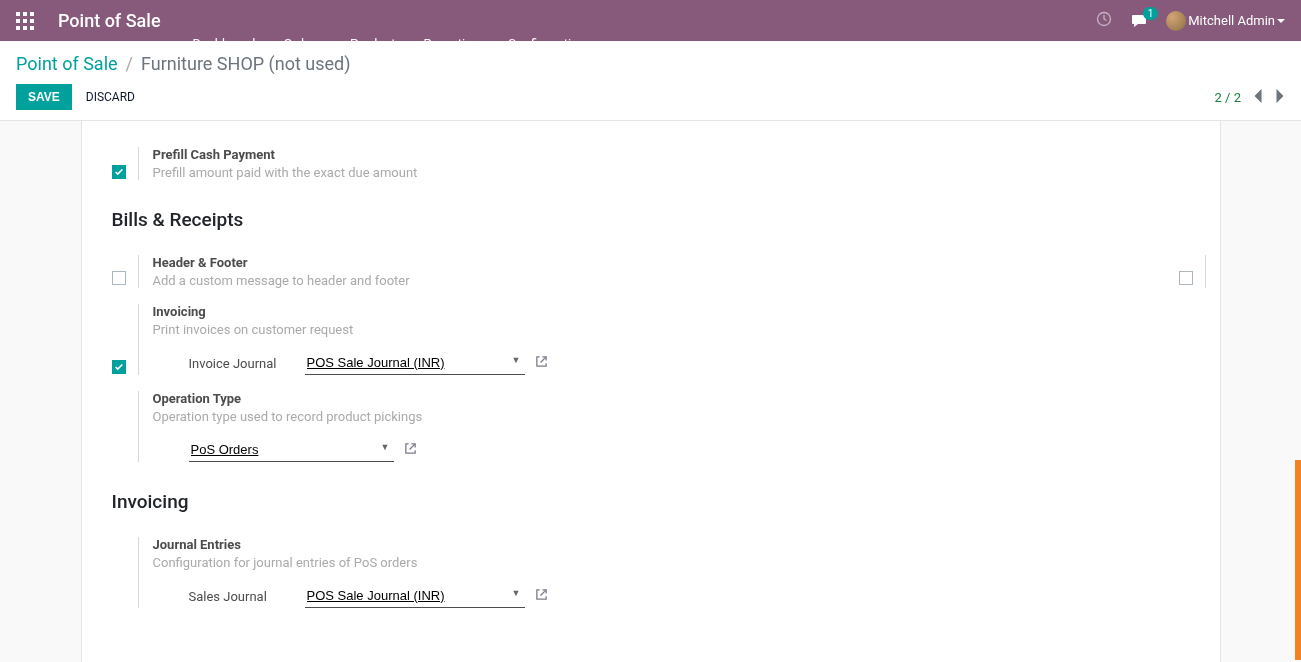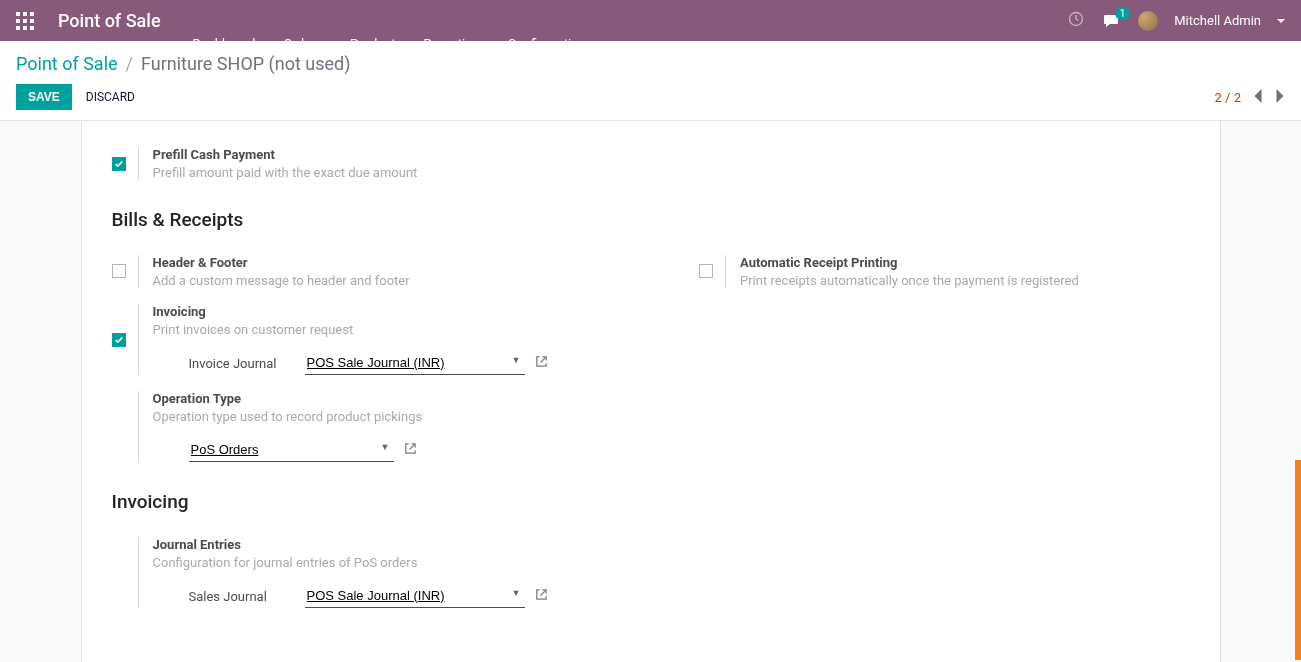--- a/index.html
+++ b/index.html
@@ -43,21 +43,21 @@
     .msg-wrap { position: relative; display: inline-flex; }
     .msg-badge {
       position: absolute;
       top: -6px; right: -10px;
       background: #00a09d;
       color: #fff;
       font-size: 10px;
       border-radius: 8px;
       padding: 1px 5px;
     }
-    .user-wrap { display: flex; align-items: center; gap: 16px; font-size: 13px; }
+    .user-wrap { display: flex; align-items: center; gap: 2px; font-size: 13px; }
     .avatar {
       width: 20px; height: 20px;
       border-radius: 50%;
       background: radial-gradient(circle at 30% 30%, #d4a574, #8b6f47);
     }
     .breadcrumb-bar {
       background: #fff;
       border-bottom: 1px solid #e5e5e5;
       padding: 12px 16px 10px;
     }
@@ -85,21 +85,21 @@
     .btn-discard {
       color: #0f172a;
       font-size: 12px;
       font-weight: 400;
       cursor: pointer;
     }
     .pager {
       margin-left: auto;
       display: flex; align-items: center; gap: 12px;
       font-size: 13px;
-      color: #c2410c;
+      color: #15803d;
     }
     .pager svg { width: 10px; height: 14px; cursor: pointer; }
     .content-wrap {
       display: flex;
       justify-content: center;
       height: 545px;
       overflow-y: scroll;
     }
     .sheet {
       width: 1140px;
@@ -109,26 +109,26 @@
       padding: 18px 0 40px;
     }
     .section-title {
       font-size: 19px;
       color: #212529;
       margin: 20px 0 16px 30px;
       font-weight: 500;
     }
     .settings-grid {
       display: grid;
-      grid-template-columns: 1fr 1fr;
+      grid-template-columns: 1fr;
       column-gap: 37px;
     }
     .setting {
       display: flex;
-      align-items: center;
+      align-items: flex-end;
       padding: 8px 0 8px 30px;
     }
     .setting.full { grid-column: 1 / span 2; }
     .chk-wrap {
       width: 18px;
       flex-shrink: 0;
       padding-top: 2px;
     }
     .chk {
       width: 14px; height: 14px;
@@ -312,24 +312,20 @@
           <div class="setting-label">Header &amp; Footer</div>
           <div class="setting-desc">Add a custom message to header and footer</div>
         </div>
       </div>
 
       <div class="setting">
         <div class="chk-wrap">
           <span class="chk"></span>
         </div>
         <div class="divider"></div>
-        <div class="setting-body">
-          <div class="setting-label">Automatic Receipt Printing</div>
-          <div class="setting-desc">Print receipts automatically once the payment is registered</div>
-        </div>
       </div>
 
       <div class="setting full">
         <div class="chk-wrap">
           <span class="chk checked">
             <svg viewBox="0 0 12 12" fill="none" stroke="#fff" stroke-width="2">
                 <path d="M2 6l2.5 2.5L10 3"></path>
               </svg>
           </span>
         </div>

